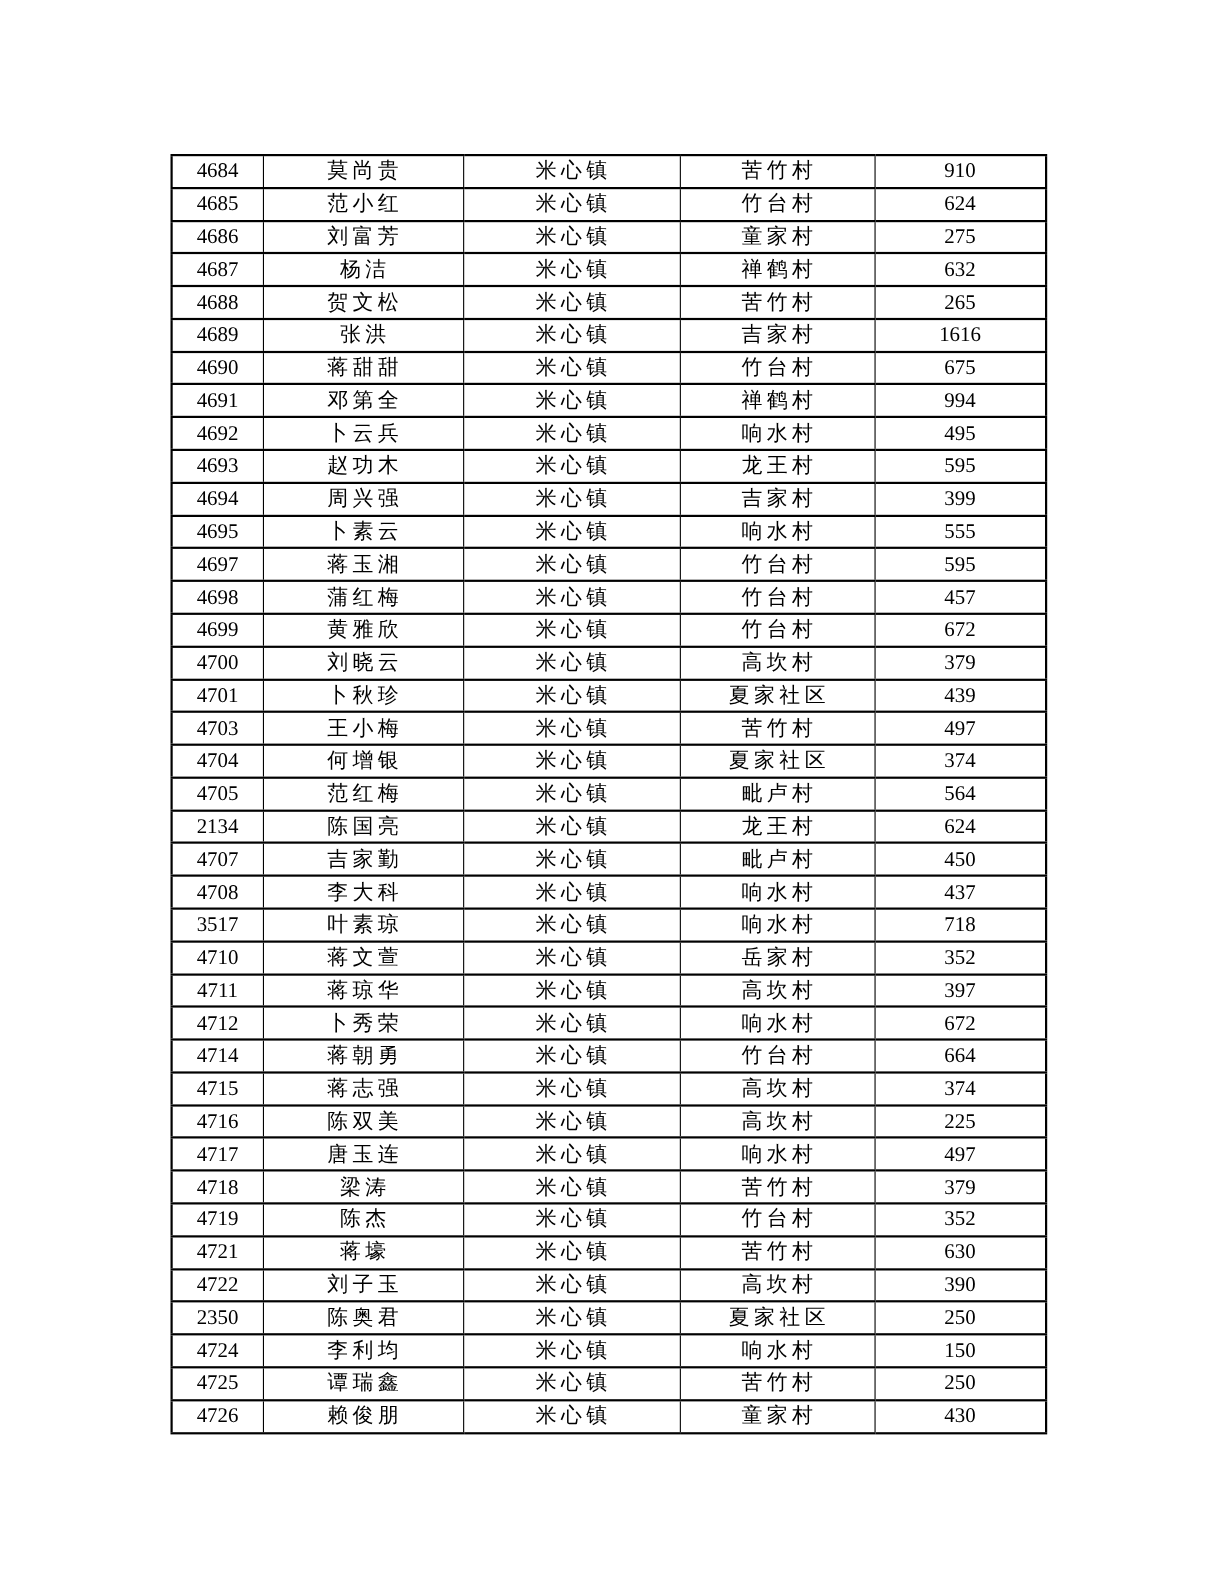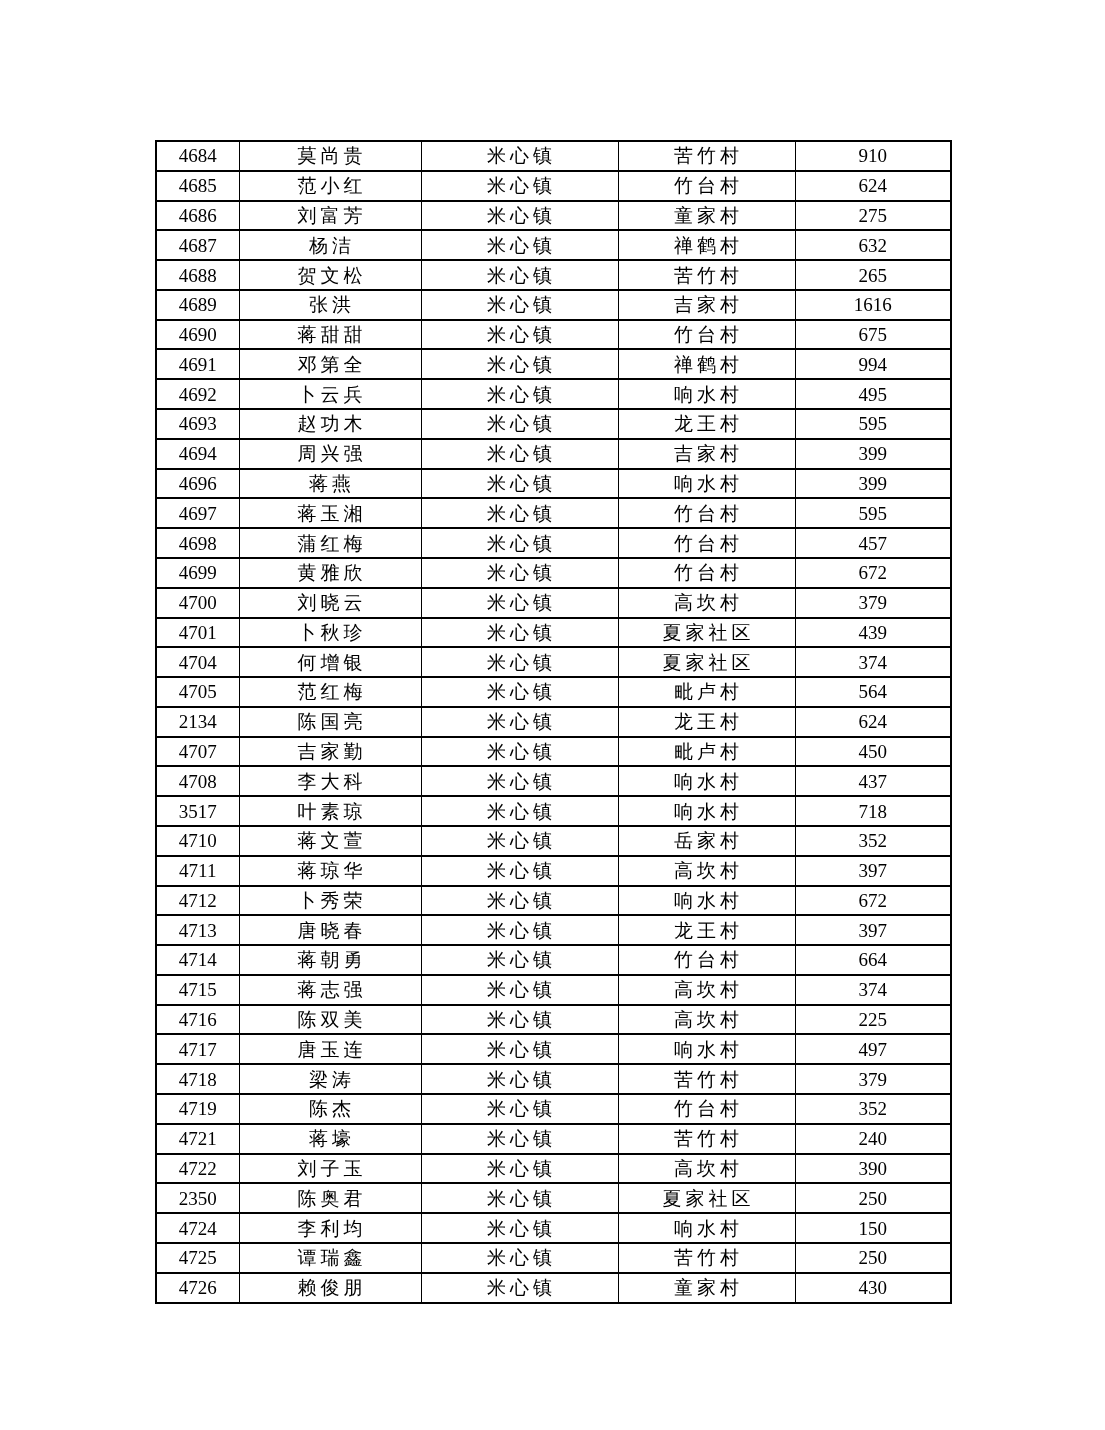--- a/index.html
+++ b/index.html
@@ -140,25 +140,25 @@
           <td class="num">595</td>
         </tr>
         <tr>
           <td class="num">4694</td>
           <td class="cjk">周兴强</td>
           <td class="cjk">米心镇</td>
           <td class="cjk">吉家村</td>
           <td class="num">399</td>
         </tr>
         <tr>
-          <td class="num">4696</td>
-          <td class="cjk">蒋燕</td>
-          <td class="cjk">米心镇</td>
-          <td class="cjk">响水村</td>
-          <td class="num">399</td>
+          <td class="num">4695</td>
+          <td class="cjk">卜素云</td>
+          <td class="cjk">米心镇</td>
+          <td class="cjk">响水村</td>
+          <td class="num">555</td>
         </tr>
         <tr>
           <td class="num">4697</td>
           <td class="cjk">蒋玉湘</td>
           <td class="cjk">米心镇</td>
           <td class="cjk">竹台村</td>
           <td class="num">595</td>
         </tr>
         <tr>
           <td class="num">4698</td>
@@ -182,20 +182,27 @@
           <td class="num">379</td>
         </tr>
         <tr>
           <td class="num">4701</td>
           <td class="cjk">卜秋珍</td>
           <td class="cjk">米心镇</td>
           <td class="cjk">夏家社区</td>
           <td class="num">439</td>
         </tr>
         <tr>
+          <td class="num">4703</td>
+          <td class="cjk">王小梅</td>
+          <td class="cjk">米心镇</td>
+          <td class="cjk">苦竹村</td>
+          <td class="num">497</td>
+        </tr>
+        <tr>
           <td class="num">4704</td>
           <td class="cjk">何增银</td>
           <td class="cjk">米心镇</td>
           <td class="cjk">夏家社区</td>
           <td class="num">374</td>
         </tr>
         <tr>
           <td class="num">4705</td>
           <td class="cjk">范红梅</td>
           <td class="cjk">米心镇</td>
@@ -245,27 +252,20 @@
           <td class="num">397</td>
         </tr>
         <tr>
           <td class="num">4712</td>
           <td class="cjk">卜秀荣</td>
           <td class="cjk">米心镇</td>
           <td class="cjk">响水村</td>
           <td class="num">672</td>
         </tr>
         <tr>
-          <td class="num">4713</td>
-          <td class="cjk">唐晓春</td>
-          <td class="cjk">米心镇</td>
-          <td class="cjk">龙王村</td>
-          <td class="num">397</td>
-        </tr>
-        <tr>
           <td class="num">4714</td>
           <td class="cjk">蒋朝勇</td>
           <td class="cjk">米心镇</td>
           <td class="cjk">竹台村</td>
           <td class="num">664</td>
         </tr>
         <tr>
           <td class="num">4715</td>
           <td class="cjk">蒋志强</td>
           <td class="cjk">米心镇</td>
@@ -298,21 +298,21 @@
           <td class="cjk">陈杰</td>
           <td class="cjk">米心镇</td>
           <td class="cjk">竹台村</td>
           <td class="num">352</td>
         </tr>
         <tr>
           <td class="num">4721</td>
           <td class="cjk">蒋壕</td>
           <td class="cjk">米心镇</td>
           <td class="cjk">苦竹村</td>
-          <td class="num">240</td>
+          <td class="num">630</td>
         </tr>
         <tr>
           <td class="num">4722</td>
           <td class="cjk">刘子玉</td>
           <td class="cjk">米心镇</td>
           <td class="cjk">高坎村</td>
           <td class="num">390</td>
         </tr>
         <tr>
           <td class="num">2350</td>

